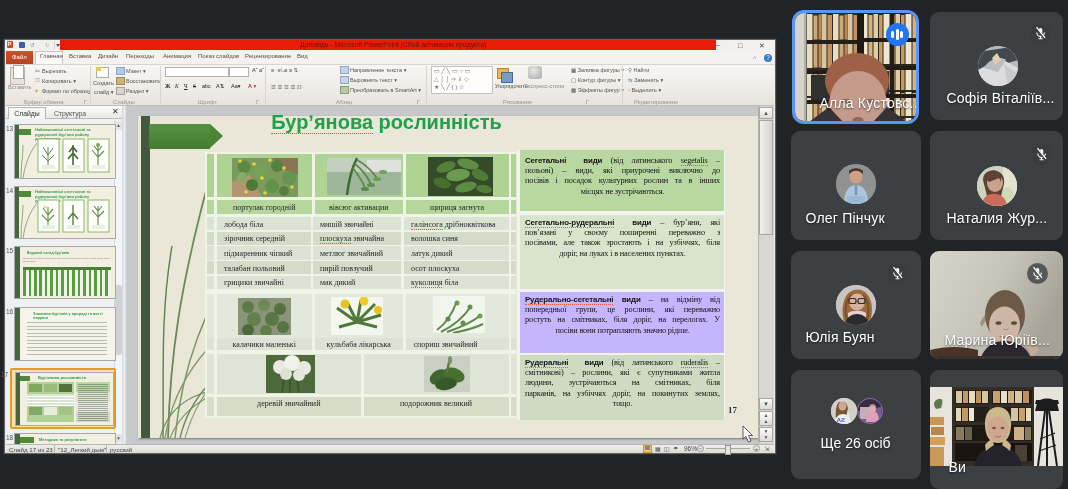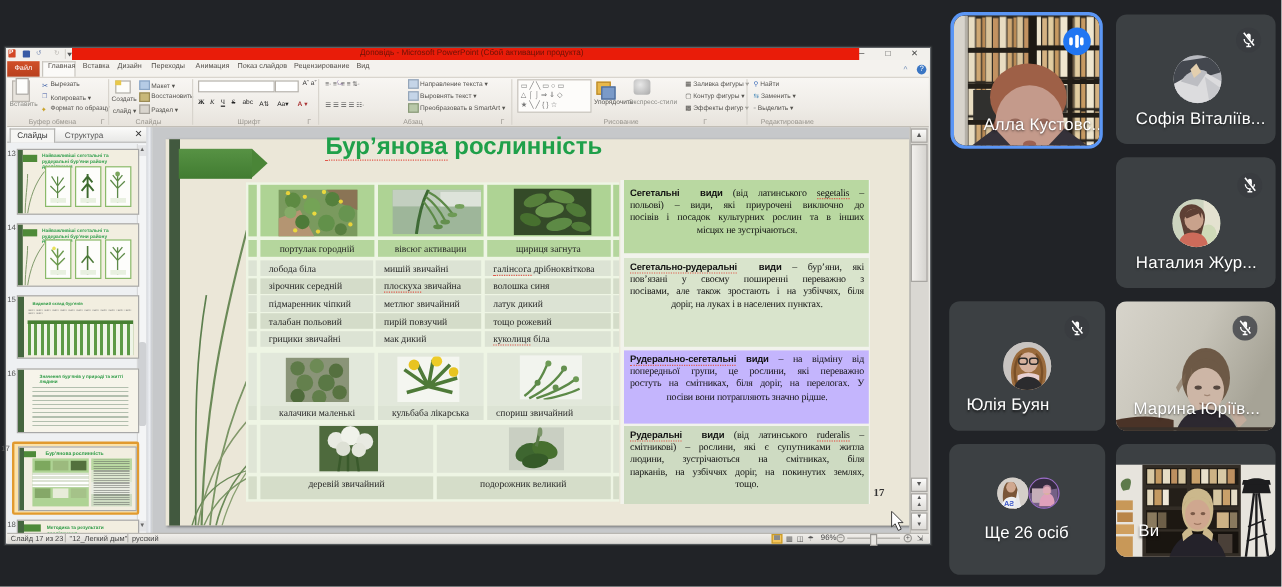--- a/index.html
+++ b/index.html
@@ -344,21 +344,21 @@
 <div class="pname" style="left:320px;top:219.5px;">мишій звичайні</div>
 <div class="pname" style="left:411px;top:219.5px;"><u class="rw">галінсога</u> дрібноквіткова</div>
 <div class="pname" style="left:224px;top:234.2px;">зірочник середній</div>
 <div class="pname" style="left:320px;top:234.2px;"><u class="rw">плоскуха</u> звичайна</div>
 <div class="pname" style="left:411px;top:234.2px;">волошка синя</div>
 <div class="pname" style="left:224px;top:248.9px;">підмаренник чіпкий</div>
 <div class="pname" style="left:320px;top:248.9px;">метлюг звичайний</div>
 <div class="pname" style="left:411px;top:248.9px;">латук дикий</div>
 <div class="pname" style="left:224px;top:263.6px;">талабан польовий</div>
 <div class="pname" style="left:320px;top:263.6px;">пирій повзучий</div>
-<div class="pname" style="left:411px;top:263.6px;">тощо рожевий</div>
+<div class="pname" style="left:411px;top:263.6px;">осот плоскуха</div>
 <div class="pname" style="left:224px;top:278.3px;">грицики звичайні</div>
 <div class="pname" style="left:320px;top:278.3px;">мак дикий</div>
 <div class="pname" style="left:411px;top:278.3px;"><u class="rw">куколиця</u> біла</div>
 
 <div class="abs" style="left:206.5px;top:294px;width:7px;height:43.5px;background:#e2e8db;"></div>
 <div class="abs" style="left:216.5px;top:294px;width:95.5px;height:43.5px;background:#e2e8db;"></div>
 <div class="abs" style="left:315px;top:294px;width:87.5px;height:43.5px;background:#e2e8db;"></div>
 <div class="abs" style="left:405.5px;top:294px;width:103px;height:43.5px;background:#e2e8db;"></div>
 <div class="abs" style="left:510.5px;top:294px;width:5px;height:43.5px;background:#e2e8db;"></div>
 <div class="abs" style="left:206.5px;top:337.5px;width:7px;height:12.5px;background:#dce3d4;"></div>
@@ -558,20 +558,34 @@
       <path d="M0 30 L14 40 L0 40 Z" fill="#8a8d93"></path>
       <path d="M26 18 L40 28 L40 40 L30 40 Z" fill="#c8c9cd"></path>
     </svg>
   </div>
   <svg style="position:absolute;left:100px;top:11.5px;" width="21" height="21" viewBox="0 0 24 24">
         <use href="#micoff"></use>
       </svg>
   <div class="nm">Софія Віталіїв...</div>
 </div>
 
+<div class="tile" style="left:790.5px;top:131px;width:130.5px;height:108.5px;">
+  <div style="position:absolute;left:45.5px;top:33px;width:40px;height:40px;border-radius:50%;overflow:hidden;background:#8f8f8f;">
+    <svg width="40" height="40" viewBox="0 0 40 40">
+      <rect width="40" height="40" fill="#919191"></rect>
+      <ellipse cx="20" cy="12.5" rx="6.5" ry="7" fill="#cfa287"></ellipse>
+      <path d="M13 10 Q20 3 27 10 L27 7 Q20 2 13 7 Z" fill="#4a392c"></path>
+      <path d="M13.5 9 C16 5.5 24 5.5 26.5 9 L26.5 6.5 C23 3.5 17 3.5 13.5 6.5 Z" fill="#4a392c"></path>
+      <path d="M8 40 C8 27 13 21 20 21 C27 21 32 27 32 40 Z" fill="#adc6de"></path>
+      <path d="M11 32 L29 32 L29 40 L11 40 Z" fill="#9cb8d4"></path>
+      <rect x="18.7" y="21" width="2.6" height="10" fill="#7a97b5"></rect>
+    </svg>
+  </div>
+  <div class="nm" style="left:15px;">Олег Пінчук</div>
+</div>
 
 <div class="tile" style="left:929.5px;top:131px;width:133px;height:108.5px;">
   <div style="position:absolute;left:47px;top:35px;width:40px;height:40px;border-radius:50%;overflow:hidden;background:#cdd5c0;">
     <svg width="40" height="40" viewBox="0 0 40 40">
       <rect width="40" height="40" fill="#ccd4bf"></rect>
       <rect x="26" y="0" width="14" height="40" fill="#e4e2d0"></rect>
       <ellipse cx="30" cy="30" rx="7" ry="9" fill="#cfdab8"></ellipse>
       <path d="M6 14 C6 5 16 2 22 6 C28 9 28 16 26 22 L24 30 L10 30 Z" fill="#5e4035"></path>
       <ellipse cx="18" cy="17" rx="8" ry="9" fill="#c9a28c"></ellipse>
       <path d="M10 14 C12 8 20 6 24 10 L24 16 L22 12 L12 16 Z" fill="#5e4035"></path>
@@ -655,21 +669,21 @@
       <path d="M0 0 L23 0 L23 8 L0 12 Z" fill="#352c40"></path>
       <rect x="2" y="8" width="14" height="12" fill="#c5aeb8"></rect>
       <path d="M8 23 C8 15 12 12 15 12 C19 12 21 16 21 23 Z" fill="#e0a0bb"></path>
       <ellipse cx="14.5" cy="10" rx="3" ry="3.5" fill="#d8b29e"></ellipse>
       <path d="M11 8 C11 4 18 4 18 8 L18 12 L11 12 Z" fill="#e4a8c2" opacity="0.7"></path>
     </svg>
   </div>
   <div style="position:absolute;left:0;top:65px;width:130px;text-align:center;color:#fff;font-size:14px;text-shadow:0 1px 2px rgba(0,0,0,.5);">Ще 26 осіб</div>
 </div>
 
-<div class="tile" style="left:929.5px;top:370px;width:133px;height:94px;">
+<div class="tile" style="left:929.5px;top:370px;width:133px;height:119px;">
   <svg width="133" height="79" viewBox="0 0 133 79" style="position:absolute;left:0;top:16.5px;">
     <rect width="133" height="79" fill="#e7e4dd"></rect>
     <rect x="22" y="0" width="82" height="79" fill="#332d26"></rect>
     <g>
       <rect x="25" y="3" width="34" height="14" fill="#1f1b15"></rect>
       <rect x="26" y="4" width="6" height="12" fill="#d8c9a5"></rect>
           <rect x="33" y="4" width="5" height="12" fill="#c49a62"></rect>
           <rect x="39" y="4" width="6" height="12" fill="#e5dcc5"></rect>
           <rect x="46" y="4" width="5" height="12" fill="#bd9060"></rect>
           <rect x="52" y="4" width="6" height="12" fill="#d5c5a0"></rect>

